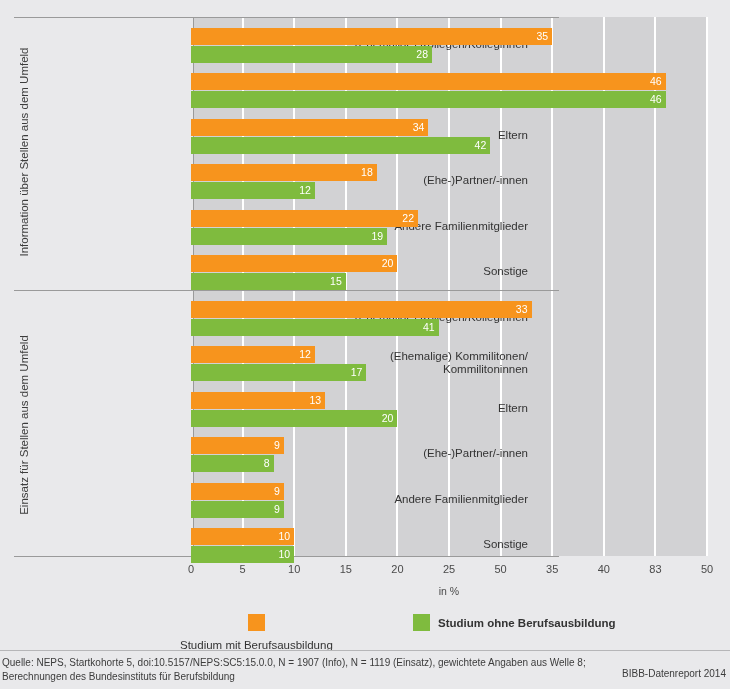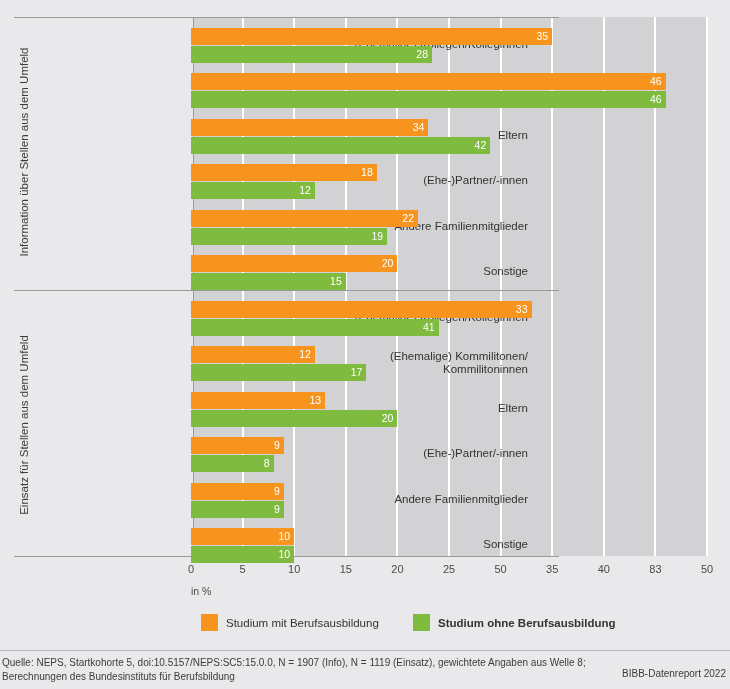--- a/index.html
+++ b/index.html
@@ -105,37 +105,38 @@
     width:40px;
     margin-left:-20px;
     text-align:center;
     font-size:11px;
     color:#4a4a4a;
   }
   .xlabel{
     position:absolute;
     top:573px;
     left:177px;width:516px;
+    text-align:center;
     font-size:10.5px;
     color:#4a4a4a;
   }
 
   
   .legend{
     position:absolute;
     left:0;right:0;
     top:614px;
     height:26px;
   }
   .legend-item{
     position:absolute;
     display:flex;align-items:center;gap:8px;
     font-size:11.5px;color:#333;
   }
-  .leg-1{left:201px;}
+  .leg-1{left:180px;flex-direction:column;}
   .leg-2{left:413px;font-weight:bold;}
   .swatch{
     width:17px;height:17px;display:inline-block;
   }
   .swatch.orange{background:#f7941d;}
   .swatch.green{background:#7fbb3e;}
 
   
   .footer-rule{
     position:absolute;left:0;right:0;top:650px;
@@ -297,14 +298,14 @@
     </div>
     <div class="legend-item leg-2">
       <span class="swatch green"></span>
       <span>Studium ohne Berufsausbildung</span>
     </div>
   </div>
 
   <div class="footer-rule"></div>
   <div class="source">Quelle: NEPS, Startkohorte 5, doi:10.5157/NEPS:SC5:15.0.0, N = 1907 (Info), N = 1119 (Einsatz), gewichtete Angaben aus Welle 8;
           Berechnungen des Bundesinstituts für Berufsbildung</div>
-  <div class="report">BIBB-Datenreport 2022</div>
+  <div class="report">BIBB-Datenreport 2014</div>
 </div>
 
 </body></html>

